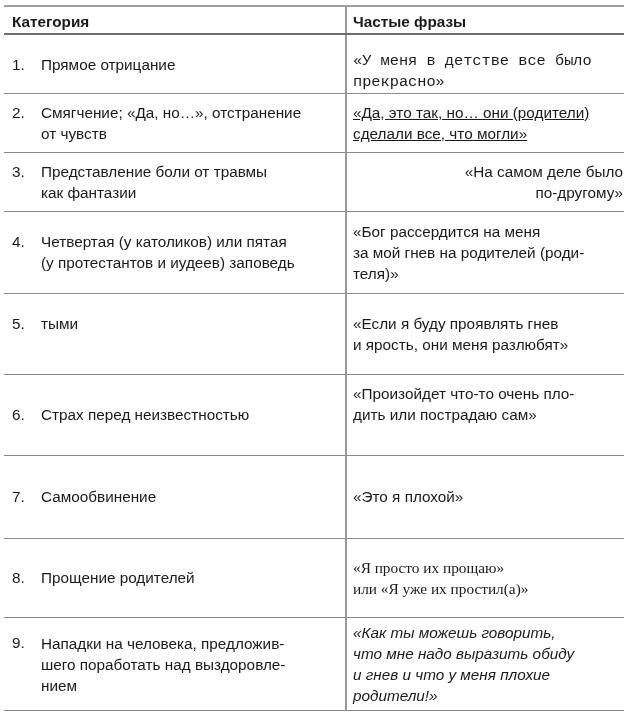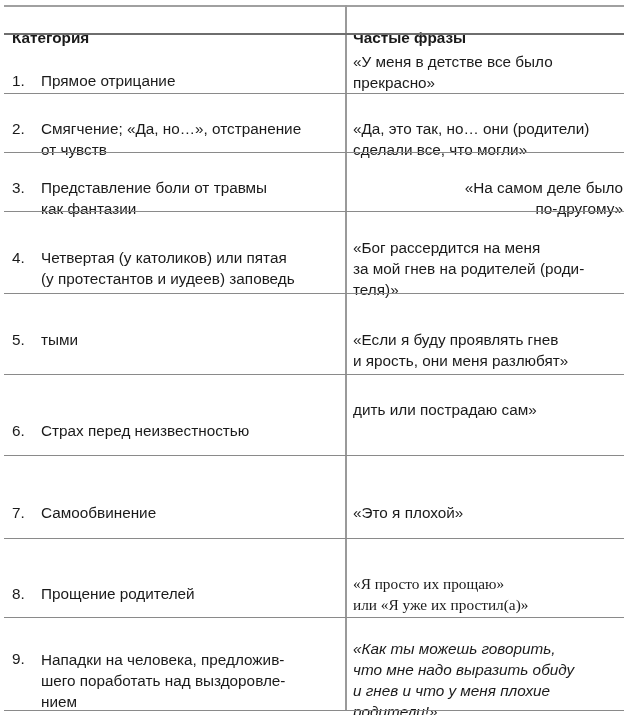--- a/index.html
+++ b/index.html
@@ -3,21 +3,21 @@
   <meta charset="utf-8">
   <style>
     html, body { margin: 0; padding: 0; background: #ffffff; }
     body { width: 629px; height: 715px; position: relative; overflow: hidden;
            font-family: "Liberation Sans", sans-serif; color: #1a1a1a; }
     .tbl { position: absolute; left: 4px; top: 5px; width: 620px; }
     .rule { position: absolute; left: 0; width: 620px; height: 1px; background: #8a8a8a; }
     .rule.top { height: 2px; background: #a0a0a0; }
     .rule.head { height: 2px; background: #6e6e6e; }
     .vline { position: absolute; left: 341px; top: 0; width: 2px; height: 706px; background: #9a9a9a; }
-    .cell { position: absolute; font-size: 15.3px; line-height: 21px; margin-top: 16px; }
+    .cell { position: absolute; font-size: 15.3px; line-height: 21px; }
     .hdr { font-weight: bold; font-size: 15.3px; }
     .num { position: absolute; width: 30px; text-align: left; left: 8px; }
     .cat { position: absolute; left: 37px; width: 300px; }
     .phr { position: absolute; left: 349px; width: 270px; }
     .row { position: absolute; left: 0; width: 620px; }
     .line { display: block; white-space: nowrap; }
   </style>
 </head>
 <body>
 
@@ -28,33 +28,33 @@
   <div class="cell hdr" style="left:8px; top:6px;">Категория</div>
   <div class="cell hdr" style="left:349px; top:6px;">Частые фразы</div>
   <div class="rule head" style="top:28px"></div>
 
   <div id="rows">
       <div class="row" style="top: 30px; height: 58px;">
         <div class="cell num" style="top: 18.5px;">1.</div>
         <div class="cell cat" style="top: 18.5px;">
           <span class="line">Прямое отрицание</span>
         </div>
-        <div class="cell phr" style="top: 0;">
+        <div class="cell phr" style="top: 16px; font-family: Liberation Mono, monospace;">
           <span class="line">«У меня в детстве все было</span>
           <span class="line">прекрасно»</span>
         </div>
       </div>
       <div class="rule" style="top: 88px;"></div>
       <div class="row" style="top: 88px; height: 59px;">
         <div class="cell num" style="top: 8.5px;">2.</div>
         <div class="cell cat" style="top: 8.5px;">
           <span class="line">Смягчение; «Да, но…», отстранение</span>
           <span class="line">от чувств</span>
         </div>
-        <div class="cell phr" style="top: 8.5px;">
+        <div class="cell phr" style="top: 8.5px; text-decoration: underline;">
           <span class="line">«Да, это так, но… они (родители)</span>
           <span class="line">сделали все, что могли»</span>
         </div>
       </div>
       <div class="rule" style="top: 147px;"></div>
       <div class="row" style="top: 147px; height: 59px;">
         <div class="cell num" style="top: 8.5px;">3.</div>
         <div class="cell cat" style="top: 8.5px;">
           <span class="line">Представление боли от травмы</span>
           <span class="line">как фантазии</span>
@@ -88,20 +88,21 @@
           <span class="line">и ярость, они меня разлюбят»</span>
         </div>
       </div>
       <div class="rule" style="top: 369px;"></div>
       <div class="row" style="top: 369px; height: 81px;">
         <div class="cell num" style="top: 30px;">6.</div>
         <div class="cell cat" style="top: 30px;">
           <span class="line">Страх перед неизвестностью</span>
         </div>
         <div class="cell phr" style="top: 9px;">
+          <span class="line">«Произойдет что-то очень пло-</span>
           <span class="line">дить или пострадаю сам»</span>
         </div>
       </div>
       <div class="rule" style="top: 450px;"></div>
       <div class="row" style="top: 450px; height: 83px;">
         <div class="cell num" style="top: 31px;">7.</div>
         <div class="cell cat" style="top: 31px;">
           <span class="line">Самообвинение</span>
         </div>
         <div class="cell phr" style="top: 31px;">

